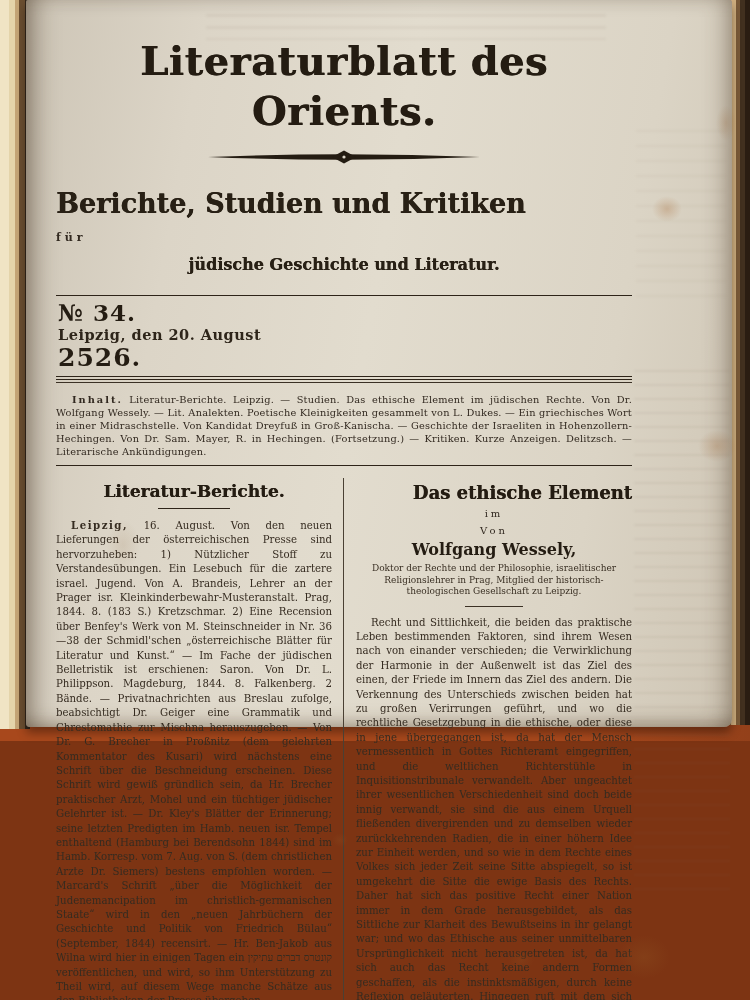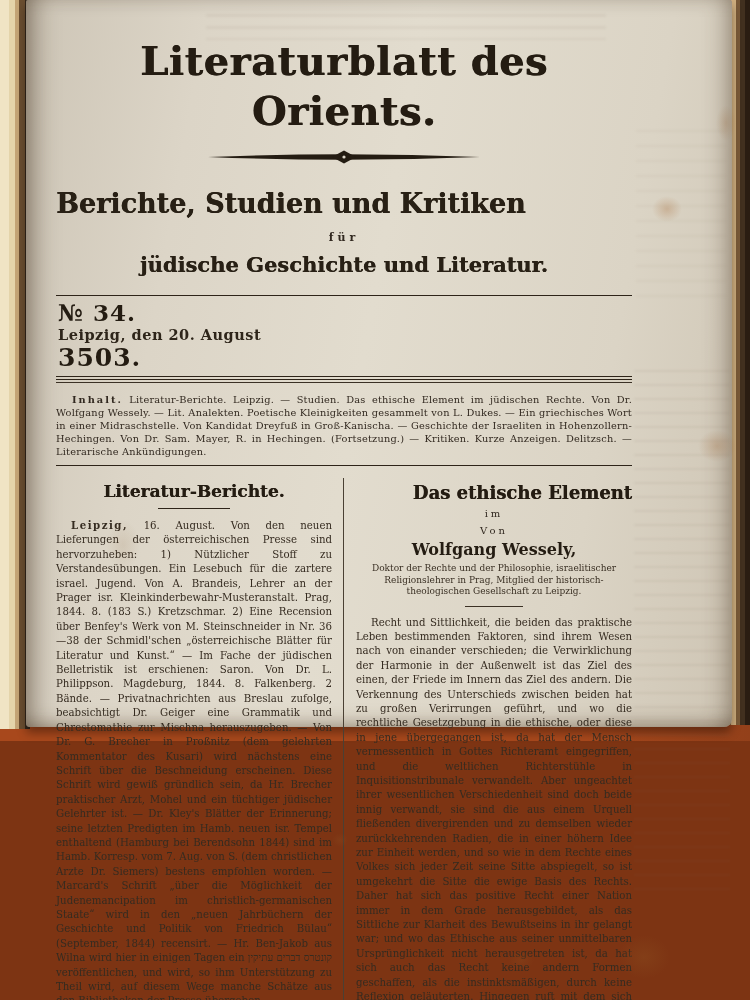--- a/index.html
+++ b/index.html
@@ -24,23 +24,23 @@
       border-radius:2px 2px 8px 4px;}
   .content{position:relative;padding:36px 100px 0 30px;color:#322920;}
 
   
   .masthead-title{margin:0;text-align:center;font-size:40px;line-height:50px;
       font-weight:bold;letter-spacing:.5px;color:#241c12;
       text-shadow:.6px 0 0 #241c12;}
   .ornament{display:block;margin:14px auto 0;}
   .masthead-series{margin:24px 0 0;text-align:left;font-size:27px;line-height:32px;
       font-weight:bold;color:#282015;text-shadow:.4px 0 0 #282015;}
-  .masthead-for{margin:11px 0 0;text-align:center;font-size:11px;letter-spacing:4px;
+  .masthead-for{margin:11px 0 0;font-size:11px;letter-spacing:4px;
       font-weight:bold;}
-  .masthead-subject{margin:9px 0 0;text-align:center;font-size:21px;line-height:24px;
+  .masthead-subject{margin:9px 0 0;text-align:center;font-size:16px;line-height:24px;
       font-weight:bold;color:#282015;text-shadow:.3px 0 0 #282015;}
 
   
   .rule{border:none;border-top:1.6px solid #2e2419;margin:0;}
   .rule-top-date{margin-top:18px;}
   .rule-multi{height:8px;margin-top:2px;
       background:linear-gradient(#2e2419 0 1.4px,transparent 1.4px 3.2px,
                  #2e2419 3.2px 4.4px,transparent 4.4px 6.4px,
                  #3b3125 6.4px 7.4px,transparent 7.4px);}
 
@@ -134,21 +134,21 @@
 
       <p class="masthead-for">für</p>
 
       <h3 class="masthead-subject">jüdische Geschichte und Literatur.</h3>
 
       <hr class="rule rule-top-date">
 
       <div class="dateline">
         <span class="issue-no">№ 34.</span>
         <span class="place-date">Leipzig, den 20. August</span>
-        <span class="year">3503.</span>
+        <span class="year">2526.</span>
       </div>
 
       <div class="rule-multi"></div>
 
       <p class="inhalt">
         <span class="label">Inhalt.</span>
         <span>Literatur-Berichte. Leipzig. — Studien. Das ethische Element im jüdischen Rechte. Von Dr. Wolfgang Wessely. — Lit. Analekten. Poetische Kleinigkeiten gesammelt von L. Dukes. — Ein griechisches Wort in einer Midraschstelle. Von Kandidat Dreyfuß in Groß-Kanischa. — Geschichte der Israeliten in Hohenzollern-Hechingen. Von Dr. Sam. Mayer, R. in Hechingen. (Fortsetzung.) — Kritiken. Kurze Anzeigen. Delitzsch. — Literarische Ankündigungen.</span>
       </p>
 
       <hr class="rule">

